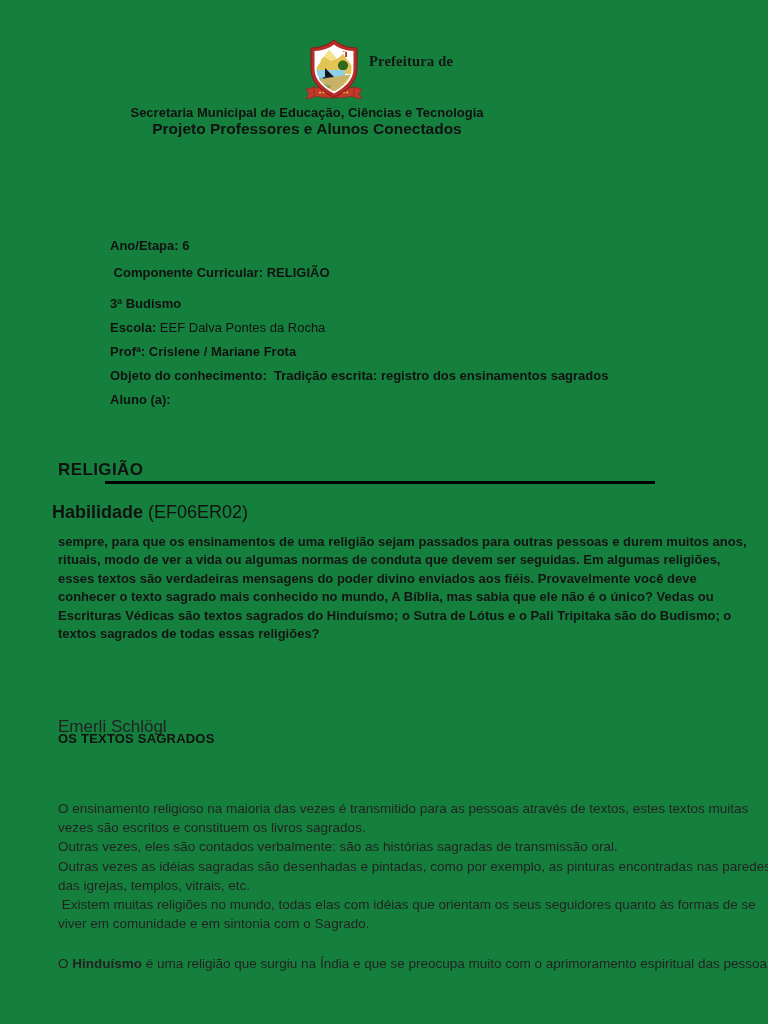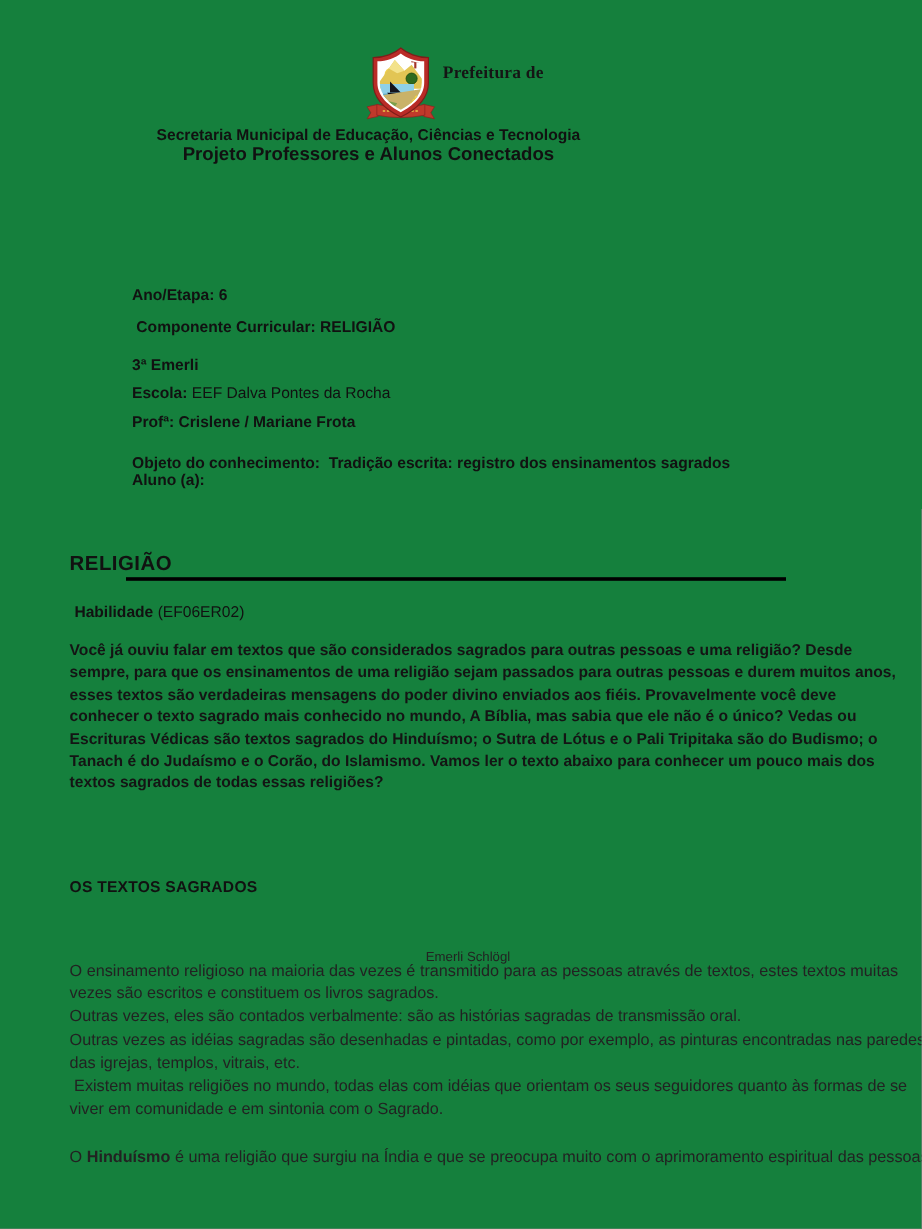--- a/index.html
+++ b/index.html
@@ -22,30 +22,30 @@
   .logo-line1{font-size:14.5px;font-weight:bold;letter-spacing:.2px;}
   .logo-line2{font-size:24px;font-weight:bold;letter-spacing:1.5px;margin-top:1px;}
   .center-line{left:0;width:614px;text-align:center;}
   .secretaria{top:105px;font-size:13px;font-weight:bold;}
   .projeto{top:120px;font-size:15.5px;font-weight:bold;}
   .ano-finais{top:148px;font-size:15px;font-weight:bold;}
 
   
   .info{left:110px;font-size:13px;font-weight:bold;white-space:pre;}
   .i1{top:238px;} .i2{top:265px;} .i3{top:296px;} .i4{top:320px;}
-  .i5{top:344px;} .i6{top:378px;} .i7{top:392px;}
+  .i5{top:344px;} .i6{top:368px;} .i7{top:392px;}
   .info .val{font-weight:normal;}
 
   
   .sec-title{left:58px;top:460px;font-size:17px;font-weight:bold;letter-spacing:.4px;}
   .sec-underline{left:105px;top:481px;width:550px;height:3px;background:#000;}
-  .habilidade{left:62px;top:502px;font-size:13px;}
+  .habilidade{left:52px;top:502px;font-size:18px;}
   .intro{left:58px;top:533px;font-size:13px;font-weight:bold;line-height:18.4px;color:#141414;}
   .subtitle{left:58px;top:731px;font-size:13px;font-weight:bold;letter-spacing:.2px;}
-  .author{left:58px;top:792px;width:664px;text-align:center;font-size:11px;color:#222;}
+  .author{left:58px;top:717px;width:664px;text-align:left;font-size:17px;color:#222;}
   .body-par{left:58px;top:799px;font-size:13.5px;line-height:19.2px;color:#222;}
   .hindu{left:58px;top:956px;font-size:13.5px;color:#222;white-space:pre;}
 </style>
 </head>
 <body>
 
 <div class="page">
 
   <div class="abs crest">
     <svg width="58" height="62" viewBox="0 0 58 62">
@@ -95,38 +95,37 @@
 
   <div class="abs logo-text">
     <div class="logo-line1">Prefeitura de</div>
   </div>
 
   <div class="abs center-line secretaria">Secretaria Municipal de Educação, Ciências e Tecnologia</div>
   <div class="abs center-line projeto">Projeto Professores e Alunos Conectados</div>
 
   <div class="abs info i1">Ano/Etapa: 6</div>
   <div class="abs info i2"> Componente Curricular: RELIGIÃO</div>
-  <div class="abs info i3">3ª Emerli</div>
+  <div class="abs info i3">3ª Budismo</div>
   <div class="abs info i4"><span>Escola:</span><span class="val"> EEF Dalva Pontes da Rocha</span></div>
   <div class="abs info i5">Profª: Crislene / Mariane Frota</div>
   <div class="abs info i6">Objeto do conhecimento:  Tradição escrita: registro dos ensinamentos sagrados</div>
   <div class="abs info i7">Aluno (a):</div>
 
   <div class="abs sec-title">RELIGIÃO</div>
   <div class="abs sec-underline"></div>
 
   <div class="abs habilidade"><span class="b">Habilidade</span><span> (EF06ER02)</span></div>
 
   <div class="abs intro">
-      <div class="tl">Você já ouviu falar em textos que são considerados sagrados para outras pessoas e uma religião? Desde</div>
       <div class="tl">sempre, para que os ensinamentos de uma religião sejam passados para outras pessoas e durem muitos anos,</div>
+      <div class="tl">rituais, modo de ver a vida ou algumas normas de conduta que devem ser seguidas. Em algumas religiões,</div>
       <div class="tl">esses textos são verdadeiras mensagens do poder divino enviados aos fiéis. Provavelmente você deve</div>
       <div class="tl">conhecer o texto sagrado mais conhecido no mundo, A Bíblia, mas sabia que ele não é o único? Vedas ou</div>
       <div class="tl">Escrituras Védicas são textos sagrados do Hinduísmo; o Sutra de Lótus e o Pali Tripitaka são do Budismo; o</div>
-      <div class="tl">Tanach é do Judaísmo e o Corão, do Islamismo. Vamos ler o texto abaixo para conhecer um pouco mais dos</div>
       <div class="tl">textos sagrados de todas essas religiões?</div>
     </div>
 
   <div class="abs subtitle">OS TEXTOS SAGRADOS</div>
   <div class="abs author">Emerli Schlögl</div>
 
   <div class="abs body-par">
       <div class="tl">O ensinamento religioso na maioria das vezes é transmitido para as pessoas através de textos, estes textos muitas</div>
       <div class="tl">vezes são escritos e constituem os livros sagrados.</div>
       <div class="tl">Outras vezes, eles são contados verbalmente: são as histórias sagradas de transmissão oral.</div>

